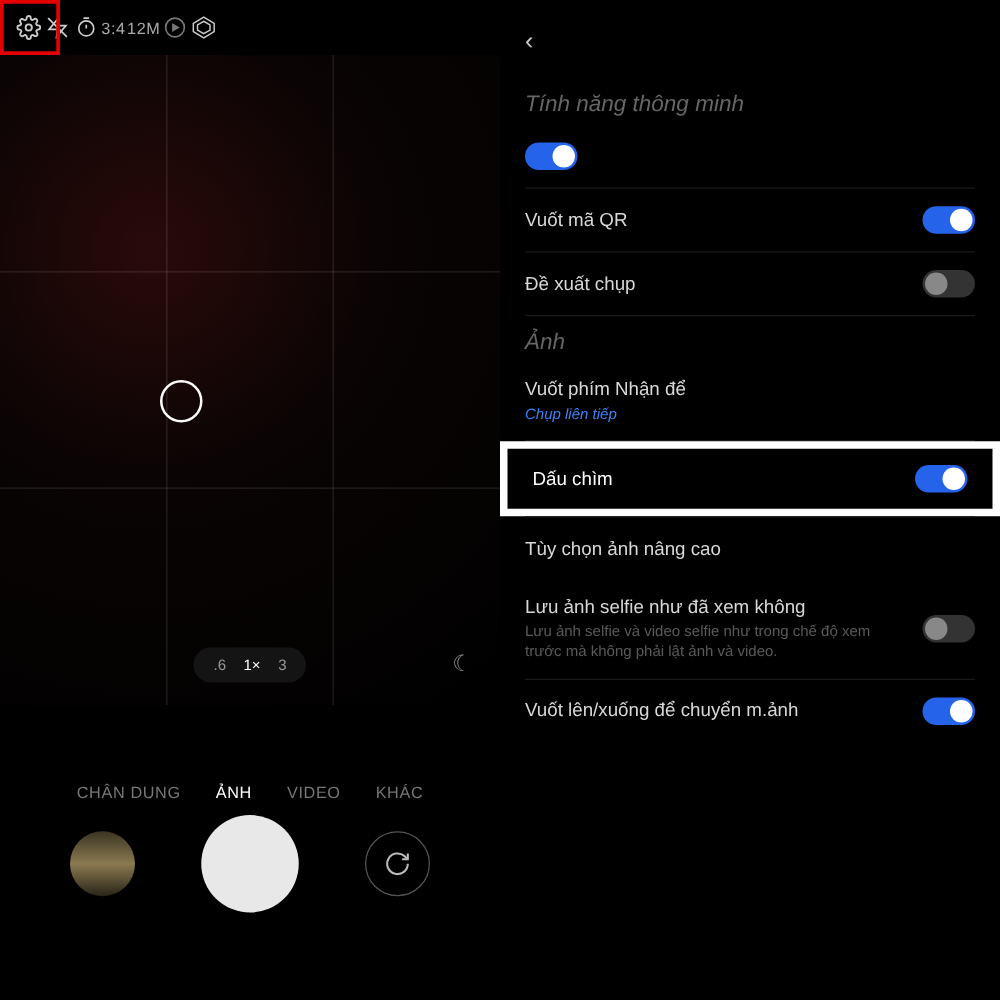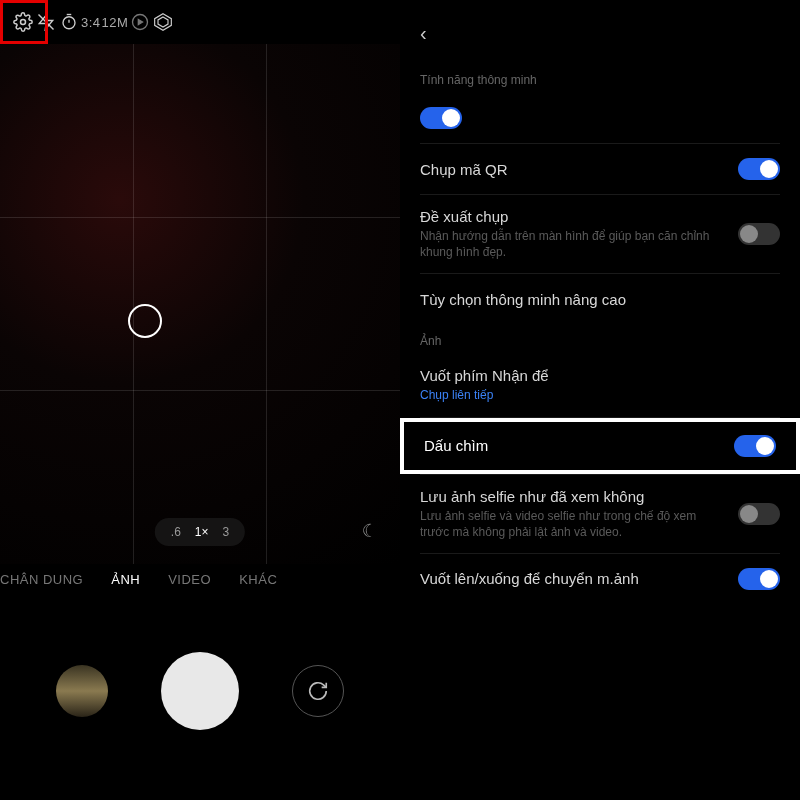--- a/index.html
+++ b/index.html
@@ -103,25 +103,25 @@
     }
     .moon-icon {
       position: absolute;
       bottom: 22px;
       right: 22px;
       color: #888;
       font-size: 18px;
     }
     .mode-row {
       position: absolute;
-      top: 558px;
+      top: 612px;
       left: 0;
       width: 100%;
       display: flex;
-      justify-content: flex-start;
+      justify-content: center;
       gap: 28px;
       padding: 14px 0;
     }
     .mode-item {
       color: #777;
       font-size: 13px;
       letter-spacing: 0.5px;
     }
     .mode-item.active { color: #fff; font-weight: 500; }
     .shutter-row {
@@ -168,22 +168,23 @@
       color: #ccc;
       font-size: 20px;
     }
     .settings-title {
       color: #e8e8e8;
       font-size: 18px;
       font-weight: 400;
     }
     .section-label {
       color: #666;
-      font-size: 12px;
+      font-size: 18px;
       padding: 10px 20px 6px;
+      font-style: italic;
     }
     .setting-row {
       display: flex;
       align-items: center;
       justify-content: space-between;
       padding: 13px 20px;
       min-height: 50px;
     }
     .setting-text {
       flex: 1;
@@ -192,21 +193,21 @@
     .setting-title {
       color: #d8d8d8;
       font-size: 15px;
     }
     .setting-sub {
       color: #5a5a5a;
       font-size: 12px;
       margin-top: 3px;
       line-height: 1.35;
     }
-    .setting-sub.blue { color: #3b82f6; }
+    .setting-sub.blue { color: #3b82f6; font-style: italic; }
     .toggle {
       width: 42px;
       height: 22px;
       border-radius: 11px;
       position: relative;
       flex-shrink: 0;
     }
     .toggle.on { background: #2563eb; }
     .toggle.off { background: #333; }
     .toggle::after {
@@ -219,21 +220,21 @@
       top: 2px;
     }
     .toggle.on::after { right: 2px; }
     .toggle.off::after { left: 2px; background: #888; }
     .divider {
       height: 1px;
       background: #1a1a1a;
       margin: 0 20px;
     }
     .red-highlight-row {
-      border: 4px solid #ffffff;
+      border: 6px solid #ffffff;
       margin: 0 0;
     }
   </style>
 </head>
 <body>
 
 <div class="panel-left">
   <div class="red-highlight-gear"></div>
   <div class="top-toolbar">
     <div class="toolbar-icon">
@@ -311,59 +312,58 @@
 
   <div class="section-label">Tính năng thông minh</div>
 
   <div class="setting-row">
     <div class="toggle on"></div>
   </div>
   <div class="divider"></div>
 
   <div class="setting-row">
     <div class="setting-text">
-        <div class="setting-title">Chụp mã QR</div>
+        <div class="setting-title">Vuốt mã QR</div>
       </div>
     <div class="toggle on"></div>
   </div>
   <div class="divider"></div>
 
   <div class="setting-row">
     <div class="setting-text">
       <div class="setting-title">Đề xuất chụp</div>
-      <div class="setting-sub">Nhận hướng dẫn trên màn hình để giúp bạn căn chỉnh khung hình đẹp.</div>
     </div>
     <div class="toggle off"></div>
   </div>
   <div class="divider"></div>
 
-  <div class="setting-row">
-    <div class="setting-text">
-        <div class="setting-title">Tùy chọn thông minh nâng cao</div>
-      </div>
-  </div>
 
   <div class="section-label">Ảnh</div>
 
   <div class="setting-row">
     <div class="setting-text">
       <div class="setting-title">Vuốt phím Nhận để</div>
       <div class="setting-sub blue">Chụp liên tiếp</div>
     </div>
   </div>
   <div class="divider"></div>
 
   <div class="setting-row red-highlight-row">
     <div class="setting-text">
         <div class="setting-title" style="color:#fff">Dấu chìm</div>
       </div>
     <div class="toggle on"></div>
   </div>
   <div class="divider"></div>
 
+  <div class="setting-row">
+    <div class="setting-text">
+        <div class="setting-title">Tùy chọn ảnh nâng cao</div>
+      </div>
+  </div>
 
 
   <div class="setting-row">
     <div class="setting-text">
       <div class="setting-title">Lưu ảnh selfie như đã xem không</div>
       <div class="setting-sub">Lưu ảnh selfie và video selfie như trong chế độ xem trước mà không phải lật ảnh và video.</div>
     </div>
     <div class="toggle off"></div>
   </div>
   <div class="divider"></div>

